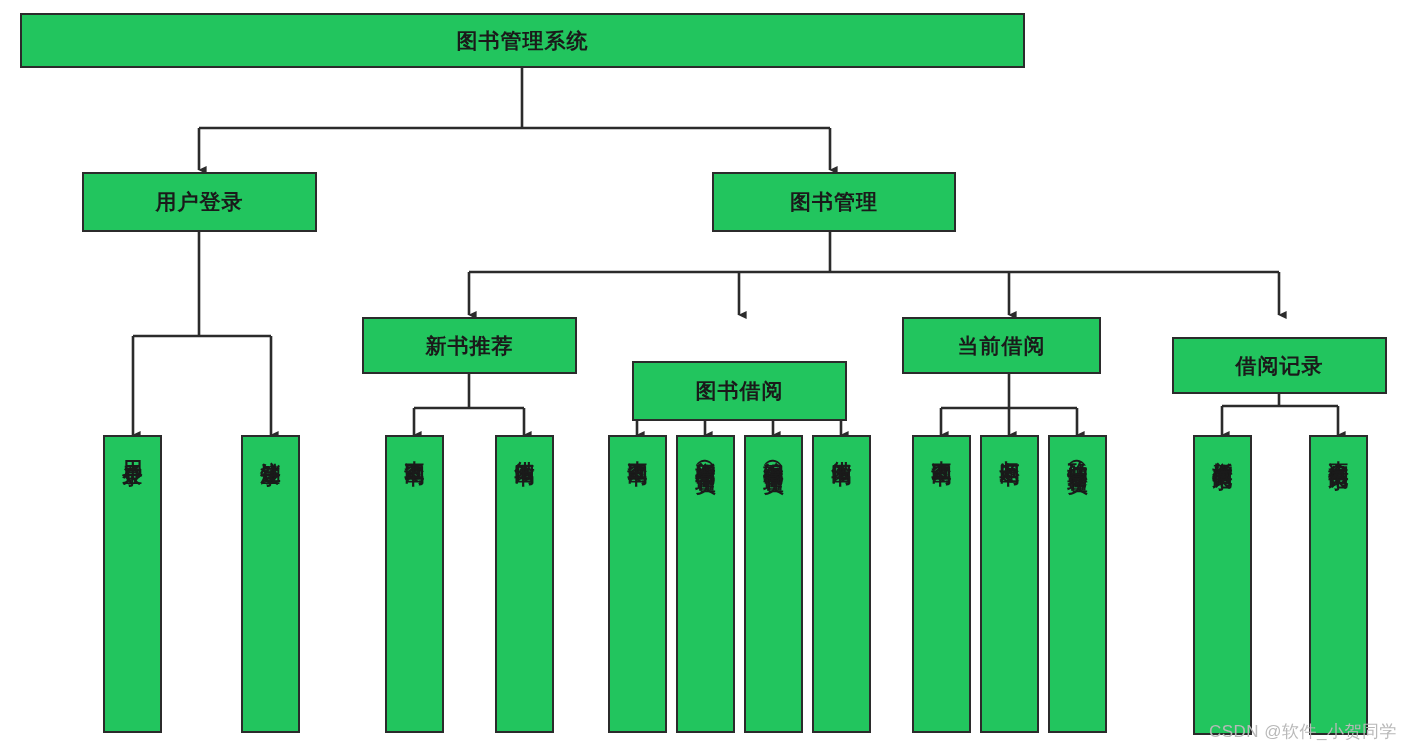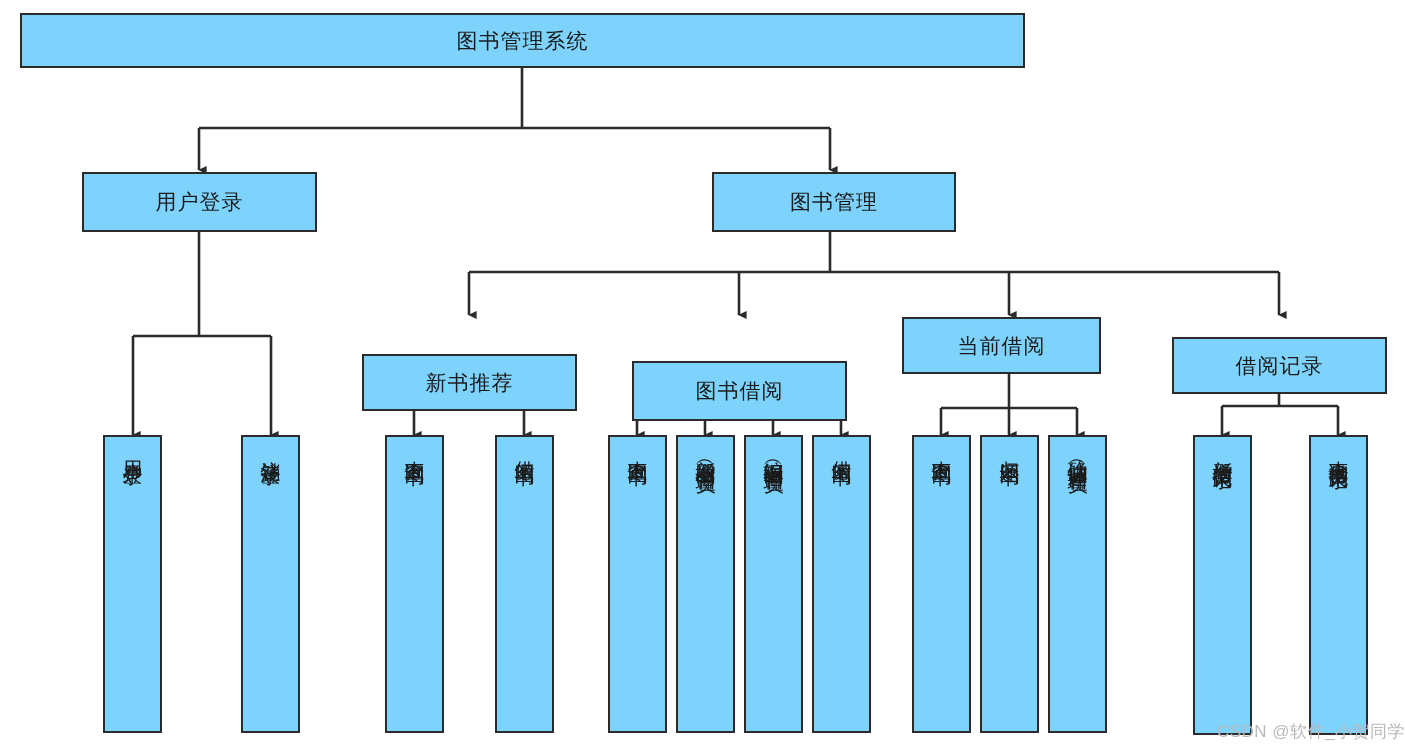--- a/index.html
+++ b/index.html
@@ -22,27 +22,28 @@
     position: absolute;
     left: 0;
     top: 0;
     width: 1405px;
     height: 747px;
     pointer-events: none;
   }
   .node {
     position: absolute;
     box-sizing: border-box;
-    background: #7dd3fc;
+    background: #22c55e;
     border: 2px solid #2b2b2b;
     display: flex;
     align-items: center;
     justify-content: center;
     color: #1a1a1a;
     z-index: 2;
+    font-weight: bold;
   }
   .node.horizontal {
     writing-mode: horizontal-tb;
     font-size: 21px;
     letter-spacing: 1px;
   }
   .node.vertical {
     align-items: flex-start;
     justify-content: center;
     padding-top: 8px;
@@ -54,21 +55,21 @@
     line-height: 1.06;
     letter-spacing: 2px;
     white-space: nowrap;
     display: block;
   }
   .node-label {
     display: block;
   }
   .watermark {
     position: absolute;
-    right: 0;
+    right: 8px;
     bottom: 4px;
     font-size: 17px;
     color: #b9b9b9;
     letter-spacing: 0.5px;
     z-index: 3;
     white-space: nowrap;
     font-family: "Liberation Sans", "DejaVu Sans", sans-serif;
   }
 </style>
 </head>
@@ -133,21 +134,21 @@
     <span class="node-label">图书管理系统</span>
   </div>
 
   <div class="node horizontal" style="left:82px; top:172px; width:235px; height:60px;">
     <span class="node-label">用户登录</span>
   </div>
   <div class="node horizontal" style="left:712px; top:172px; width:244px; height:60px;">
     <span class="node-label">图书管理</span>
   </div>
 
-  <div class="node horizontal" style="left:362px; top:317px; width:215px; height:57px;margin-top:37px;">
+  <div class="node horizontal" style="left:362px; top:317px; width:215px; height:57px;">
     <span class="node-label">新书推荐</span>
   </div>
   <div class="node horizontal" style="left:632px; top:317px; width:215px; height:60px;margin-top:44px;">
     <span class="node-label">图书借阅</span>
   </div>
   <div class="node horizontal" style="left:902px; top:317px; width:199px; height:57px;justify-content:center;">
     <span class="node-label">当前借阅</span>
   </div>
   <div class="node horizontal" style="left:1172px; top:317px; width:215px; height:57px;margin-top:20px;">
     <span class="node-label">借阅记录</span>

